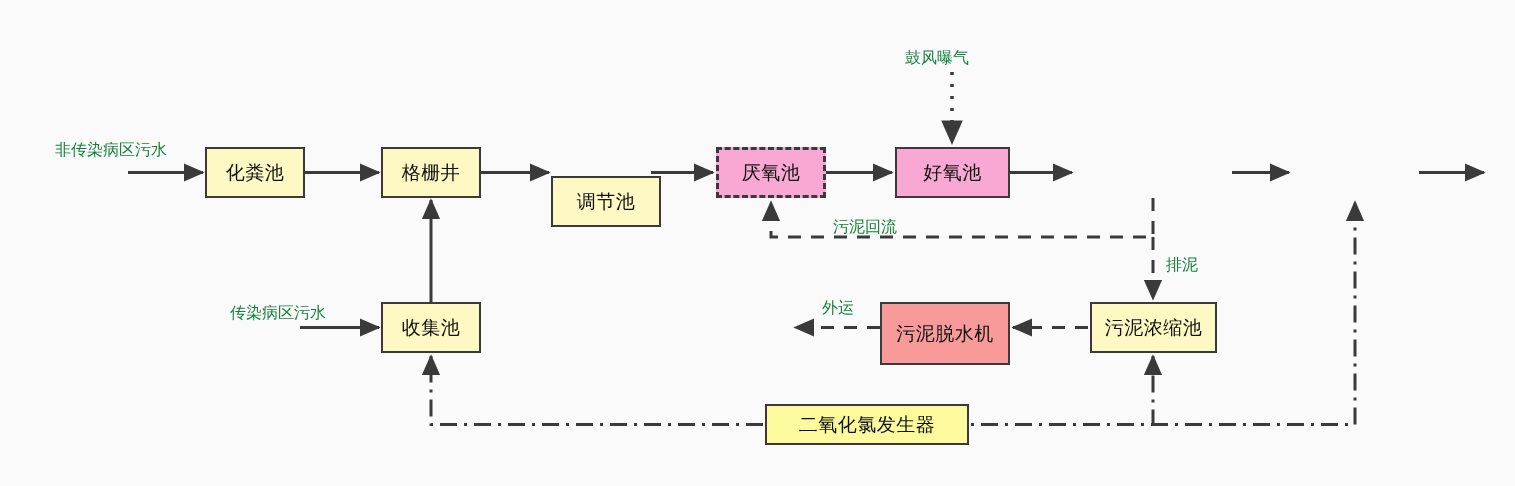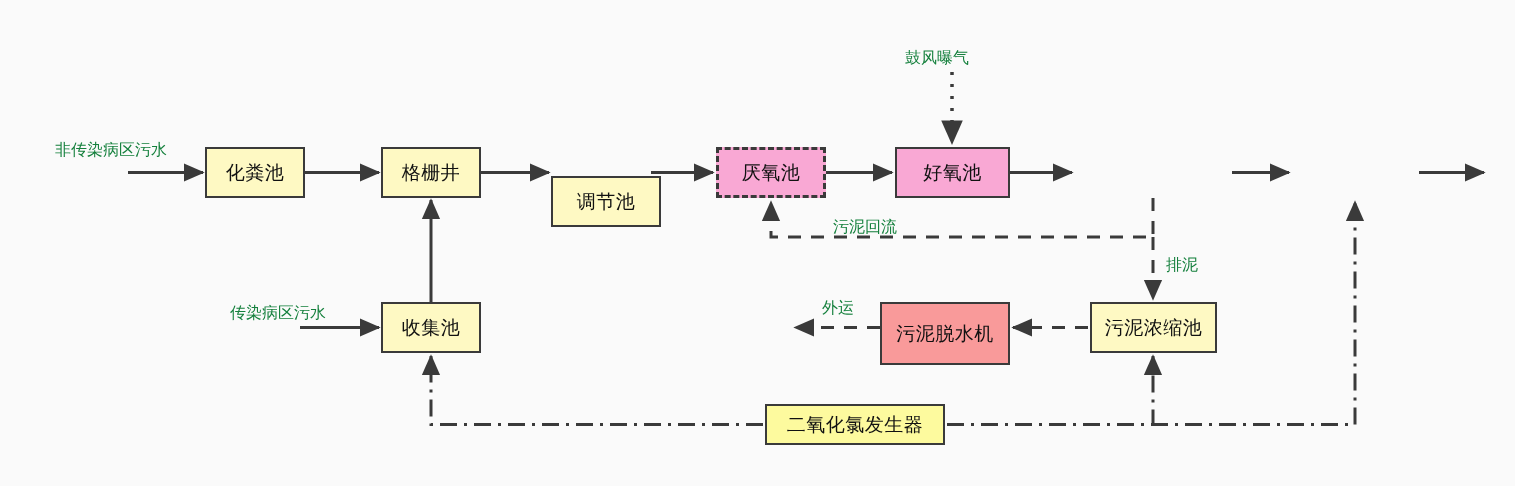--- a/index.html
+++ b/index.html
@@ -96,21 +96,21 @@
     </div>
   <div class="node blue" style="left:381px;top:302px;width:100px;height:51px;">
       <span>收集池</span>
     </div>
   <div class="node red" style="left:880px;top:302px;width:130px;height:63px;">
       <span>污泥脱水机</span>
     </div>
   <div class="node blue" style="left:1090px;top:302px;width:127px;height:51px;text-align:right;">
       <span>污泥浓缩池</span>
     </div>
-  <div class="node yellow" style="left:765px;top:404px;width:180px;height:41px;">
+  <div class="node yellow" style="left:765px;top:404px;width:204px;height:41px;">
       <span>二氧化氯发生器</span>
     </div>
 
   <div class="edge-label" style="left:55px;top:142px;">非传染病区污水</div>
   <div class="edge-label" style="left:230px;top:305px;">传染病区污水</div>
   <div class="edge-label" style="left:905px;top:50px;">鼓风曝气</div>
   <div class="edge-label" style="left:833px;top:219px;">污泥回流</div>
   <div class="edge-label" style="left:1166px;top:257px;">排泥</div>
   <div class="edge-label" style="left:822px;top:300px;">外运</div>
 

